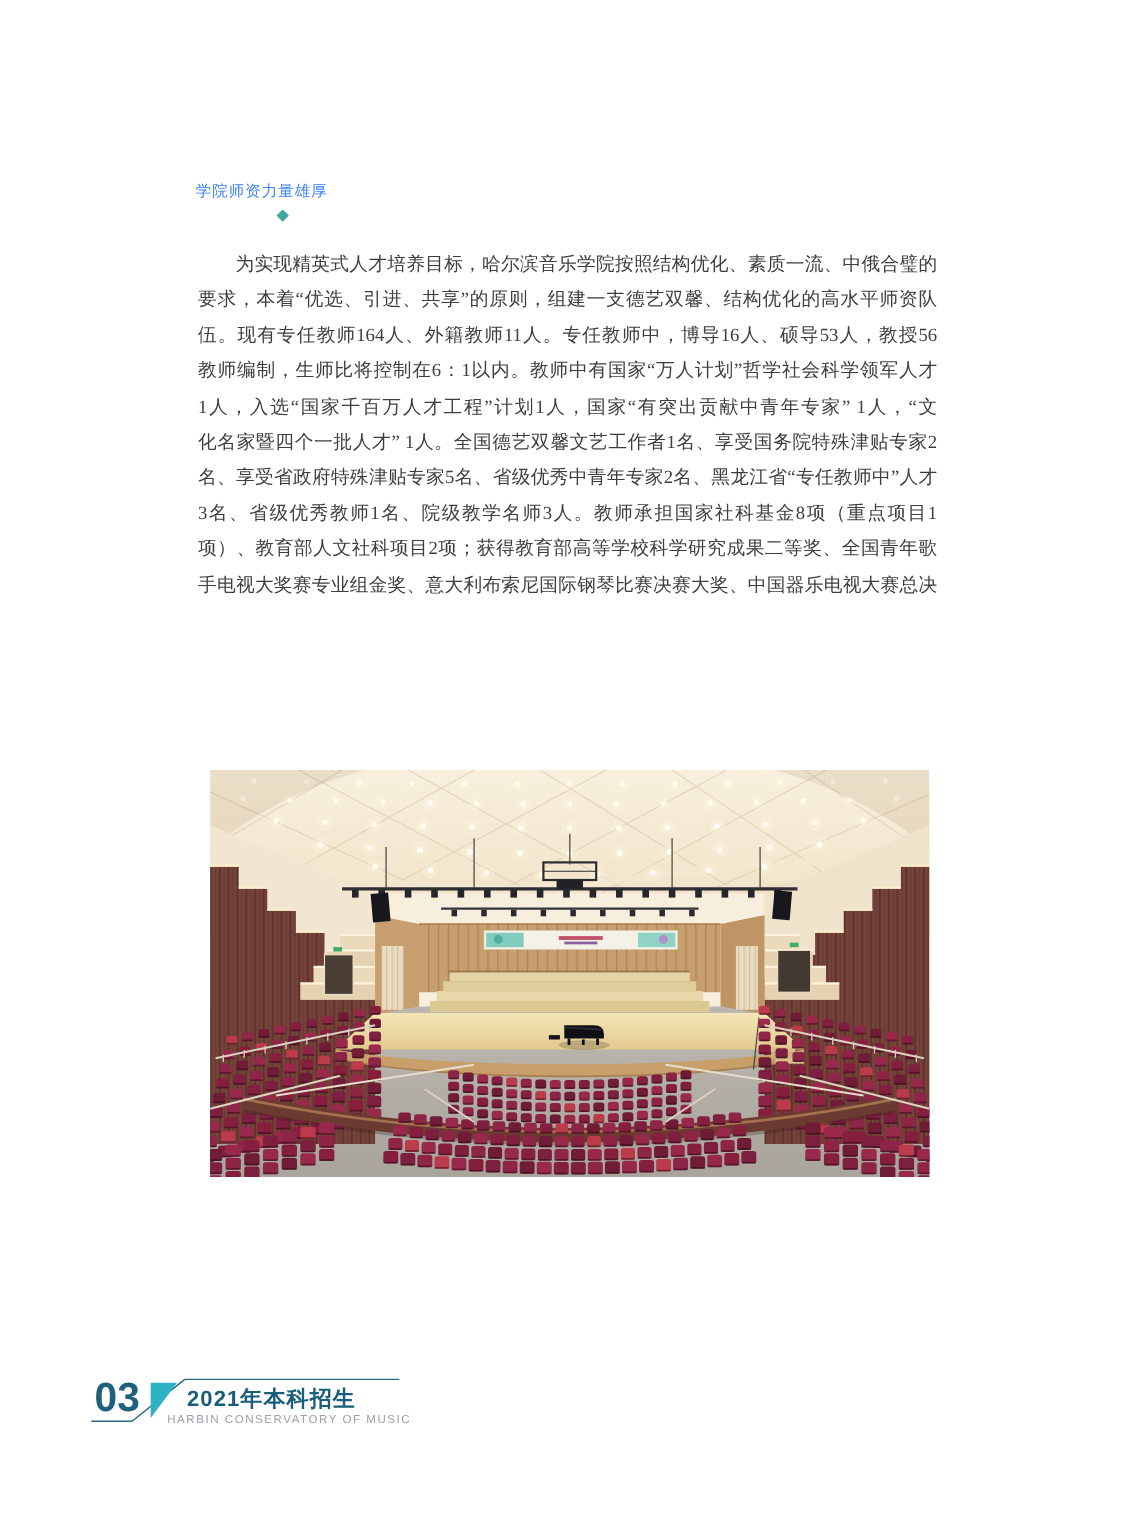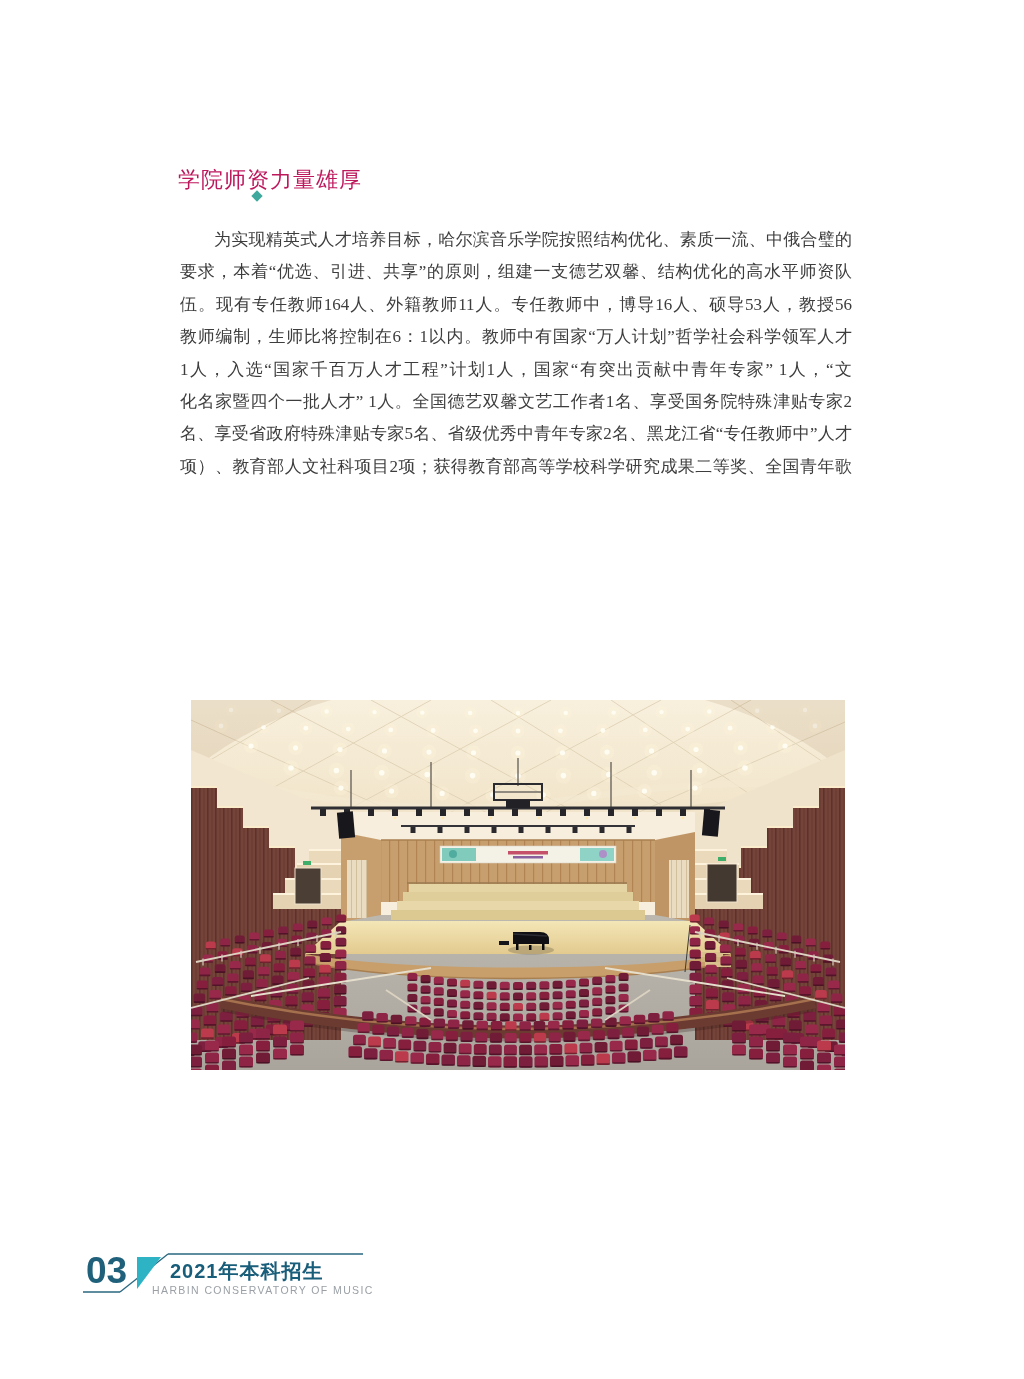--- a/index.html
+++ b/index.html
@@ -1,19 +1,19 @@
 <!DOCTYPE html>
 <html><head>
 <meta charset="utf-8">
 <style>
   html,body{margin:0;padding:0;background:#ffffff;}
   .page{position:relative;width:1024px;height:1379px;background:#fff;overflow:hidden;
         font-family:"Liberation Sans","DejaVu Sans",sans-serif;}
-  .section-title{position:absolute;left:178px;top:165px;font-size:22px;letter-spacing:1px;
-        color:#be185d;font-weight:500;}
+  .section-title{position:absolute;left:178px;top:165px;font-size:14px;letter-spacing:1px;
+        color:#3b82f6;font-weight:500;}
   .title-diamond{position:absolute;left:253px;top:192px;width:8px;height:8px;background:#3fa89c;
         transform:rotate(45deg);}
   .body-block{position:absolute;left:180px;top:224px;width:672px;color:#3d3d3d;font-size:17px;font-family:Liberation Serif, serif;}
   .bline{width:672px;height:32.4px;line-height:32.4px;text-align:justify;text-align-last:justify;
         white-space:nowrap;overflow:visible;}
   .bline.first{text-indent:2em;}
   .bline.last{text-align-last:left;}
   .photo{position:absolute;left:191px;top:700px;width:654px;height:370px;}
   .footer-svg{position:absolute;left:78px;top:1240px;}
   svg text{font-family:"Liberation Sans","DejaVu Sans",sans-serif;}
@@ -27,21 +27,23 @@
   <div class="title-diamond"></div>
 
   <div class="body-block">
     <div class="bline first">为实现精英式人才培养目标，哈尔滨音乐学院按照结构优化、素质一流、中俄合璧的</div>
     <div class="bline">要求，本着“优选、引进、共享”的原则，组建一支德艺双馨、结构优化的高水平师资队</div>
     <div class="bline">伍。现有专任教师164人、外籍教师11人。专任教师中，博导16人、硕导53人，教授56</div>
     <div class="bline">教师编制，生师比将控制在6：1以内。教师中有国家“万人计划”哲学社会科学领军人才</div>
     <div class="bline">1人，入选“国家千百万人才工程”计划1人，国家“有突出贡献中青年专家” 1人，“文</div>
     <div class="bline">化名家暨四个一批人才” 1人。全国德艺双馨文艺工作者1名、享受国务院特殊津贴专家2</div>
     <div class="bline">名、享受省政府特殊津贴专家5名、省级优秀中青年专家2名、黑龙江省“专任教师中”人才</div>
+    <div class="bline">3名、省级优秀教师1名、院级教学名师3人。教师承担国家社科基金8项（重点项目1</div>
     <div class="bline">项）、教育部人文社科项目2项；获得教育部高等学校科学研究成果二等奖、全国青年歌</div>
+    <div class="bline">手电视大奖赛专业组金奖、意大利布索尼国际钢琴比赛决赛大奖、中国器乐电视大赛总决</div>
   </div>
 
   <svg class="photo" viewBox="0 0 654 370">
     <defs>
       <linearGradient id="ceil" x1="0" y1="0" x2="0" y2="1">
         <stop offset="0" stop-color="#f8f0dd"></stop>
           <stop offset="1" stop-color="#efe0c3"></stop>
       </linearGradient>
       <linearGradient id="stagefloor" x1="0" y1="0" x2="0" y2="1">
         <stop offset="0" stop-color="#f3e6b6"></stop>

